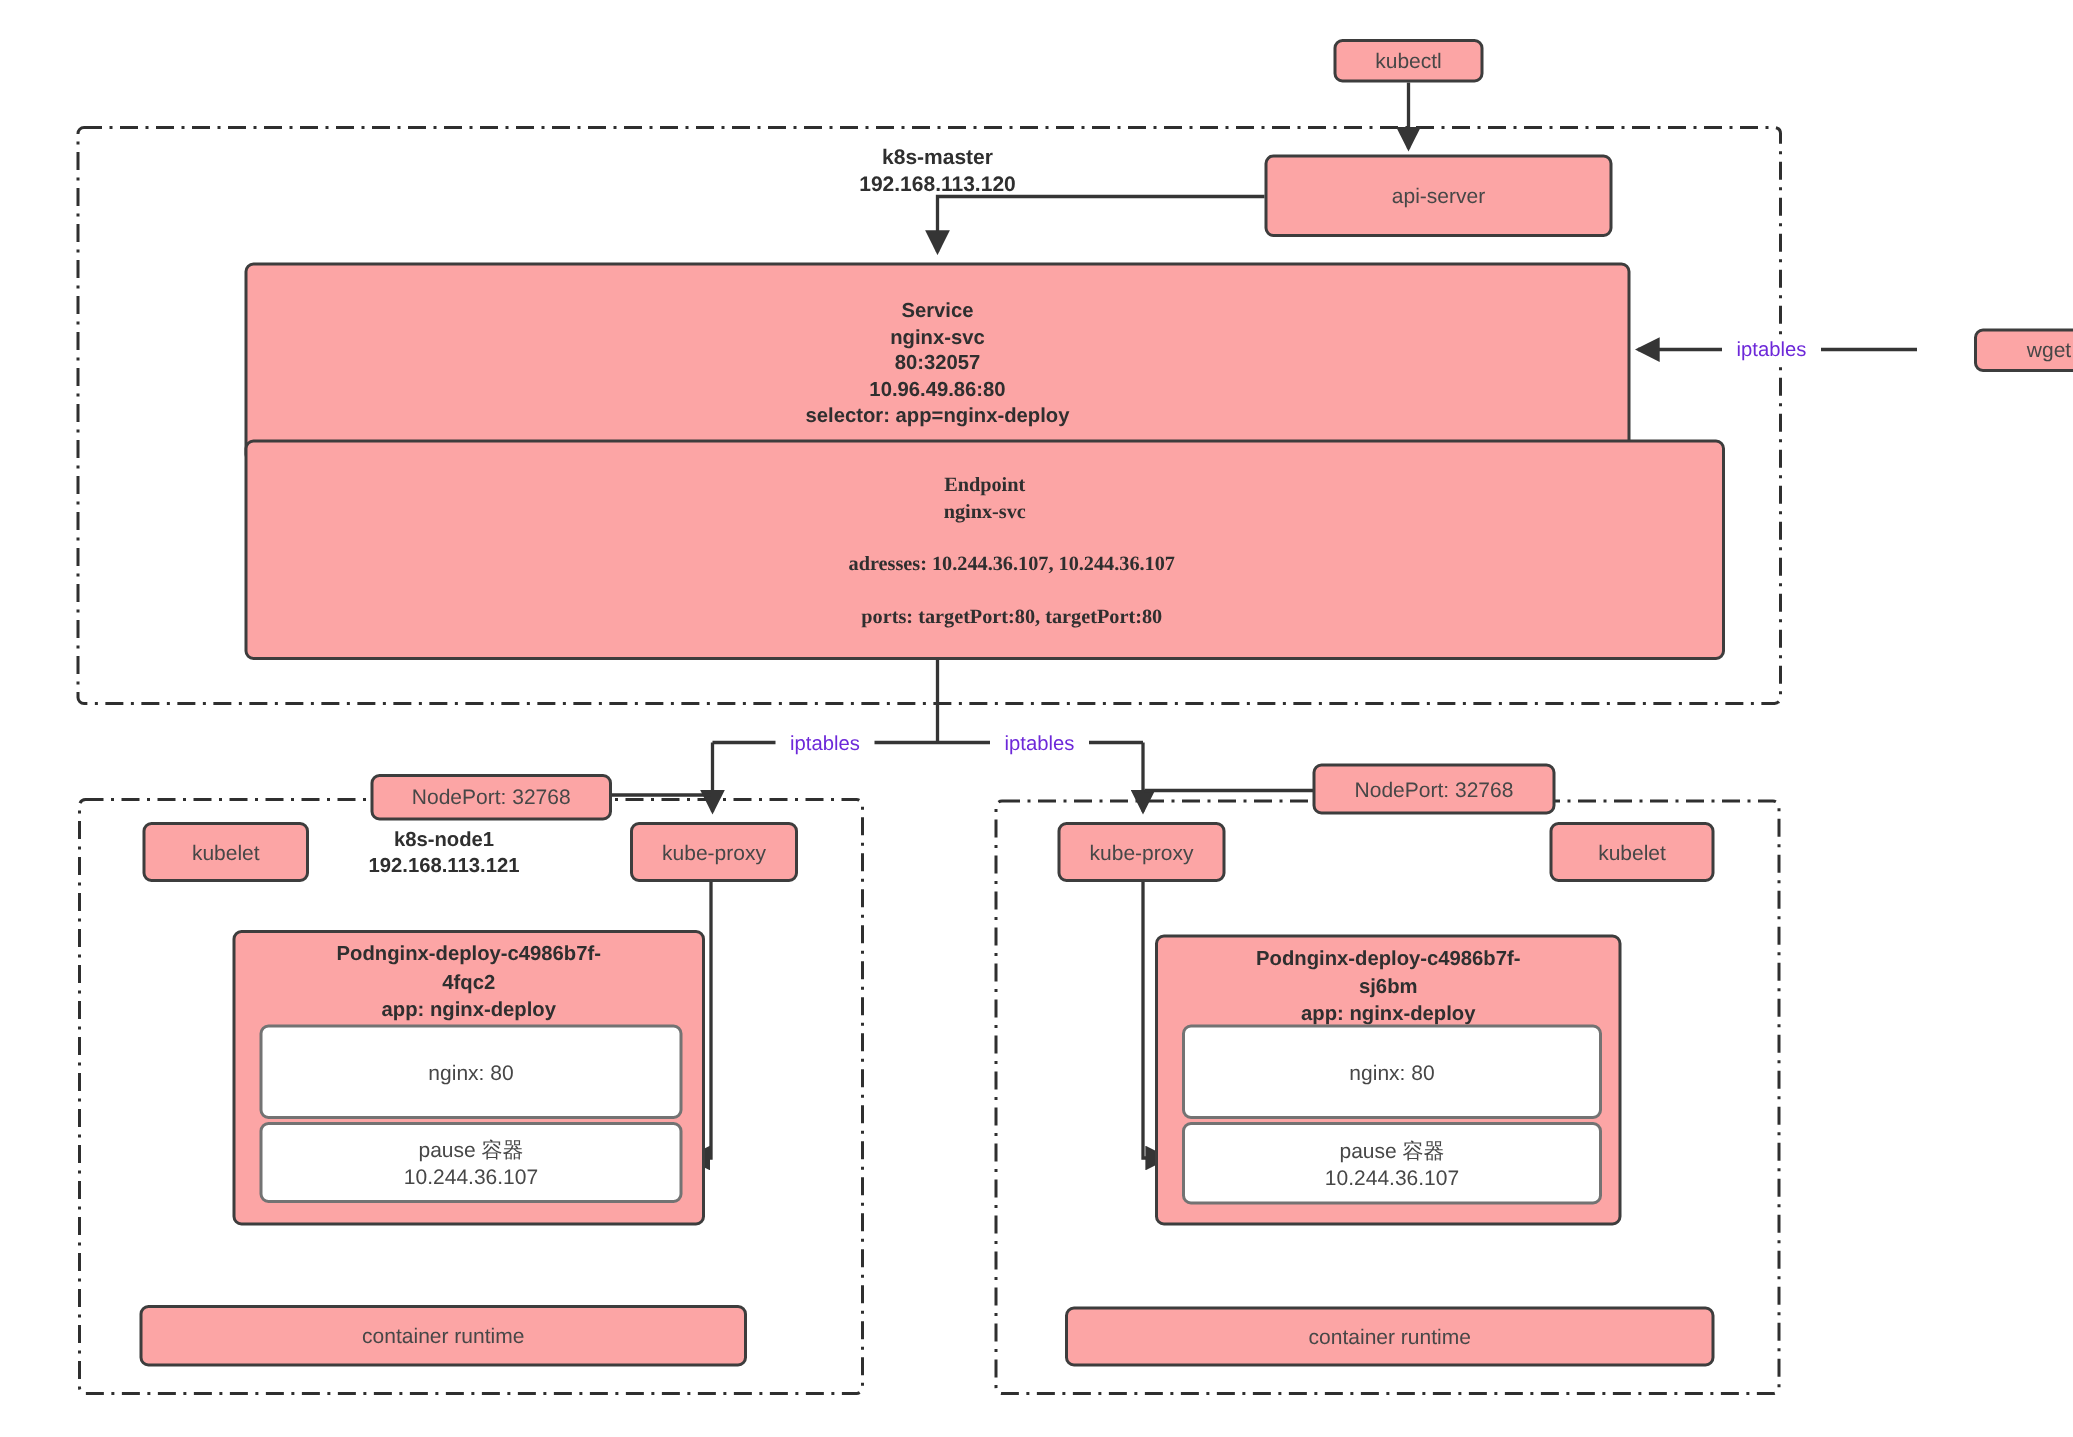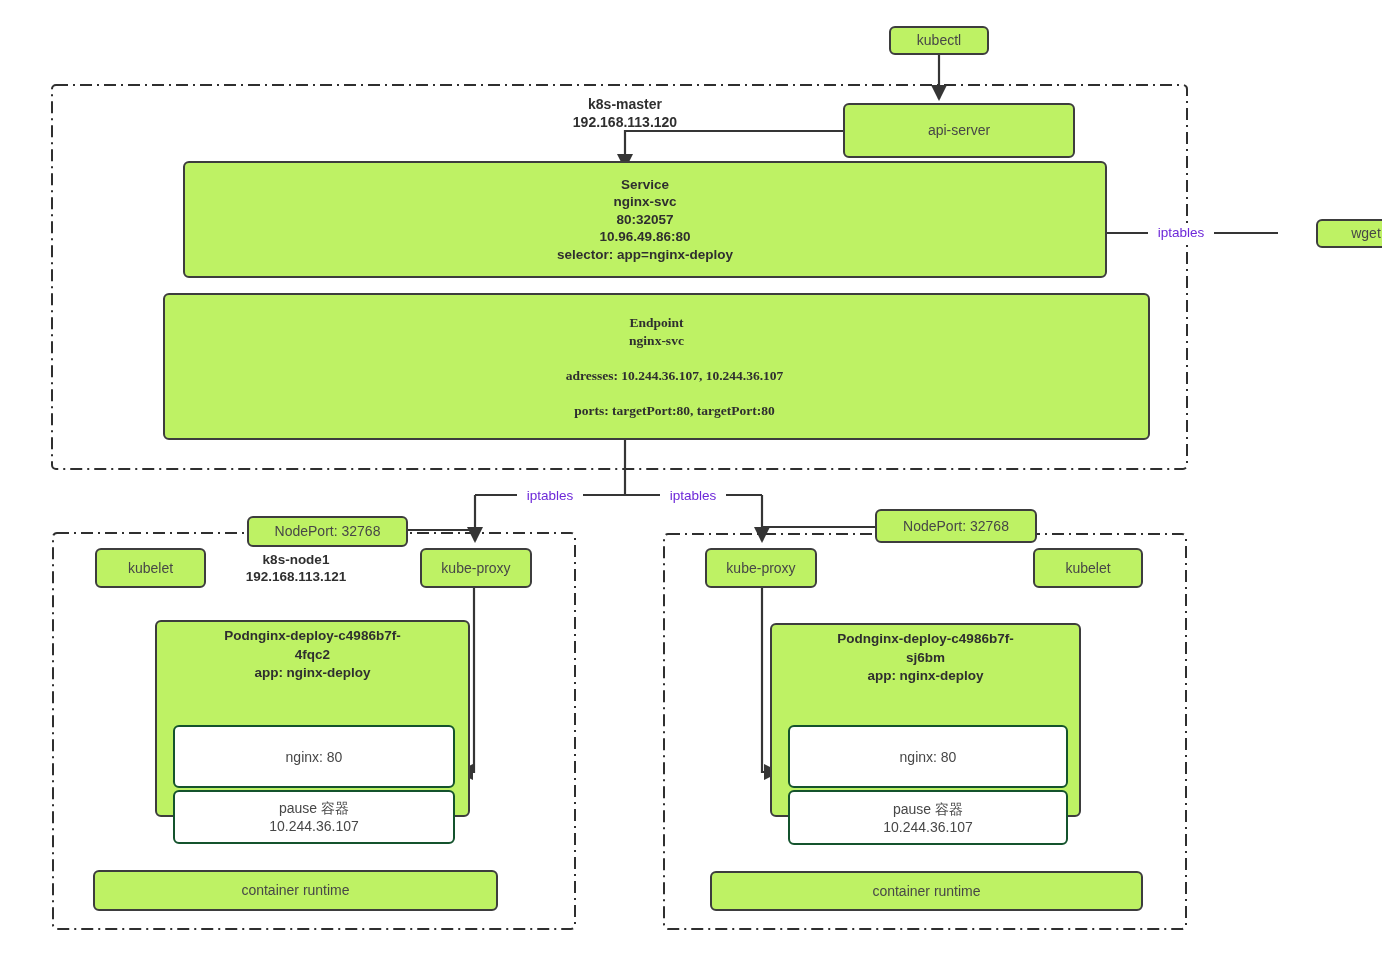--- a/index.html
+++ b/index.html
@@ -1,39 +1,39 @@
 <!DOCTYPE html>
 <html><head>
 <meta charset="utf-8">
 <style>
   * { margin:0; padding:0; box-sizing:border-box; }
   html,body { background:#ffffff; }
   body { font-family:"Liberation Sans", sans-serif; }
   .stage { position:relative; width:1382px; height:958px; background:#fff; overflow:hidden; }
   svg.wires { position:absolute; left:0; top:0; z-index:1; }
   .box {
-    position:absolute; background:#bef264; border:2px solid #3d3d3d; border-radius:6px;
+    position:absolute; background:#fca5a5; border:2px solid #3d3d3d; border-radius:6px;
     display:flex; flex-direction:column; align-items:center; justify-content:center;
     color:#474747; font-size:14px; z-index:2; text-align:center; line-height:17px;
   }
   .label { position:absolute; text-align:center; z-index:2; }
   .label .ln { line-height:17px; font-weight:bold; color:#2f2f2f; font-size:13.5px; }
   .masterlabel .ln { font-size:14px; line-height:18px; }
   .linelabel {
     position:absolute; background:#fff; color:#6d28d9; font-size:13.5px;
     text-align:center; padding:0 3px; z-index:2; line-height:16px;
   }
   .svc { font-size:13.5px; line-height:17.5px; font-weight:bold; color:#2f2f2f; }
   .ep-gap { margin-top:17px;margin-left:36px; }
   .pod { justify-content:flex-start; padding-top:5px; }
   .pod .title { font-size:13.5px; line-height:18.5px; font-weight:bold; color:#2f2f2f; }
   .inner {
-    position:absolute; background:#fff; border:2px solid #14532d; border-radius:6px;
+    position:absolute; background:#fff; border:2px solid #737373; border-radius:6px;
     display:flex; flex-direction:column; align-items:center; justify-content:center;
-    color:#474747; font-size:14px; line-height:18px; text-align:center;margin-top:42px;
+    color:#474747; font-size:14px; line-height:18px; text-align:center;
   }
 </style>
 </head>
 <body>
 
 <div class="stage">
 
   <svg class="wires" width="1382" height="958" viewBox="0 0 1382 958">
     <defs>
       <marker id="arrow" viewBox="0 0 8 8" refX="7" refY="4" markerWidth="7.5" markerHeight="7.5" orient="auto">
@@ -75,21 +75,21 @@
 
   <div class="label masterlabel" style="left:495px; top:95px; width:260px;">
     <div class="ln">k8s-master</div>
     <div class="ln">192.168.113.120</div>
   </div>
 
   <div class="box" style="left:843px; top:103px; width:232px; height:55px;align-items:center;">
     <span>api-server</span>
   </div>
 
-  <div class="box" style="left:163px; top:161px; width:924px; height:117px;margin-left:20px;">
+  <div class="box" style="left:163px; top:175px; width:924px; height:134px;">
     <div class="svc">Service</div>
     <div class="svc">nginx-svc</div>
     <div class="svc">80:32057</div>
     <div class="svc">10.96.49.86:80</div>
     <div class="svc">selector: app=nginx-deploy</div>
   </div>
 
   <div class="box" style="left:163px; top:293px; width:987px; height:147px;font-family:Liberation Serif, serif;">
     <div class="svc" style="line-height:18px;">Endpoint</div>
     <div class="svc" style="line-height:18px;">nginx-svc</div>

